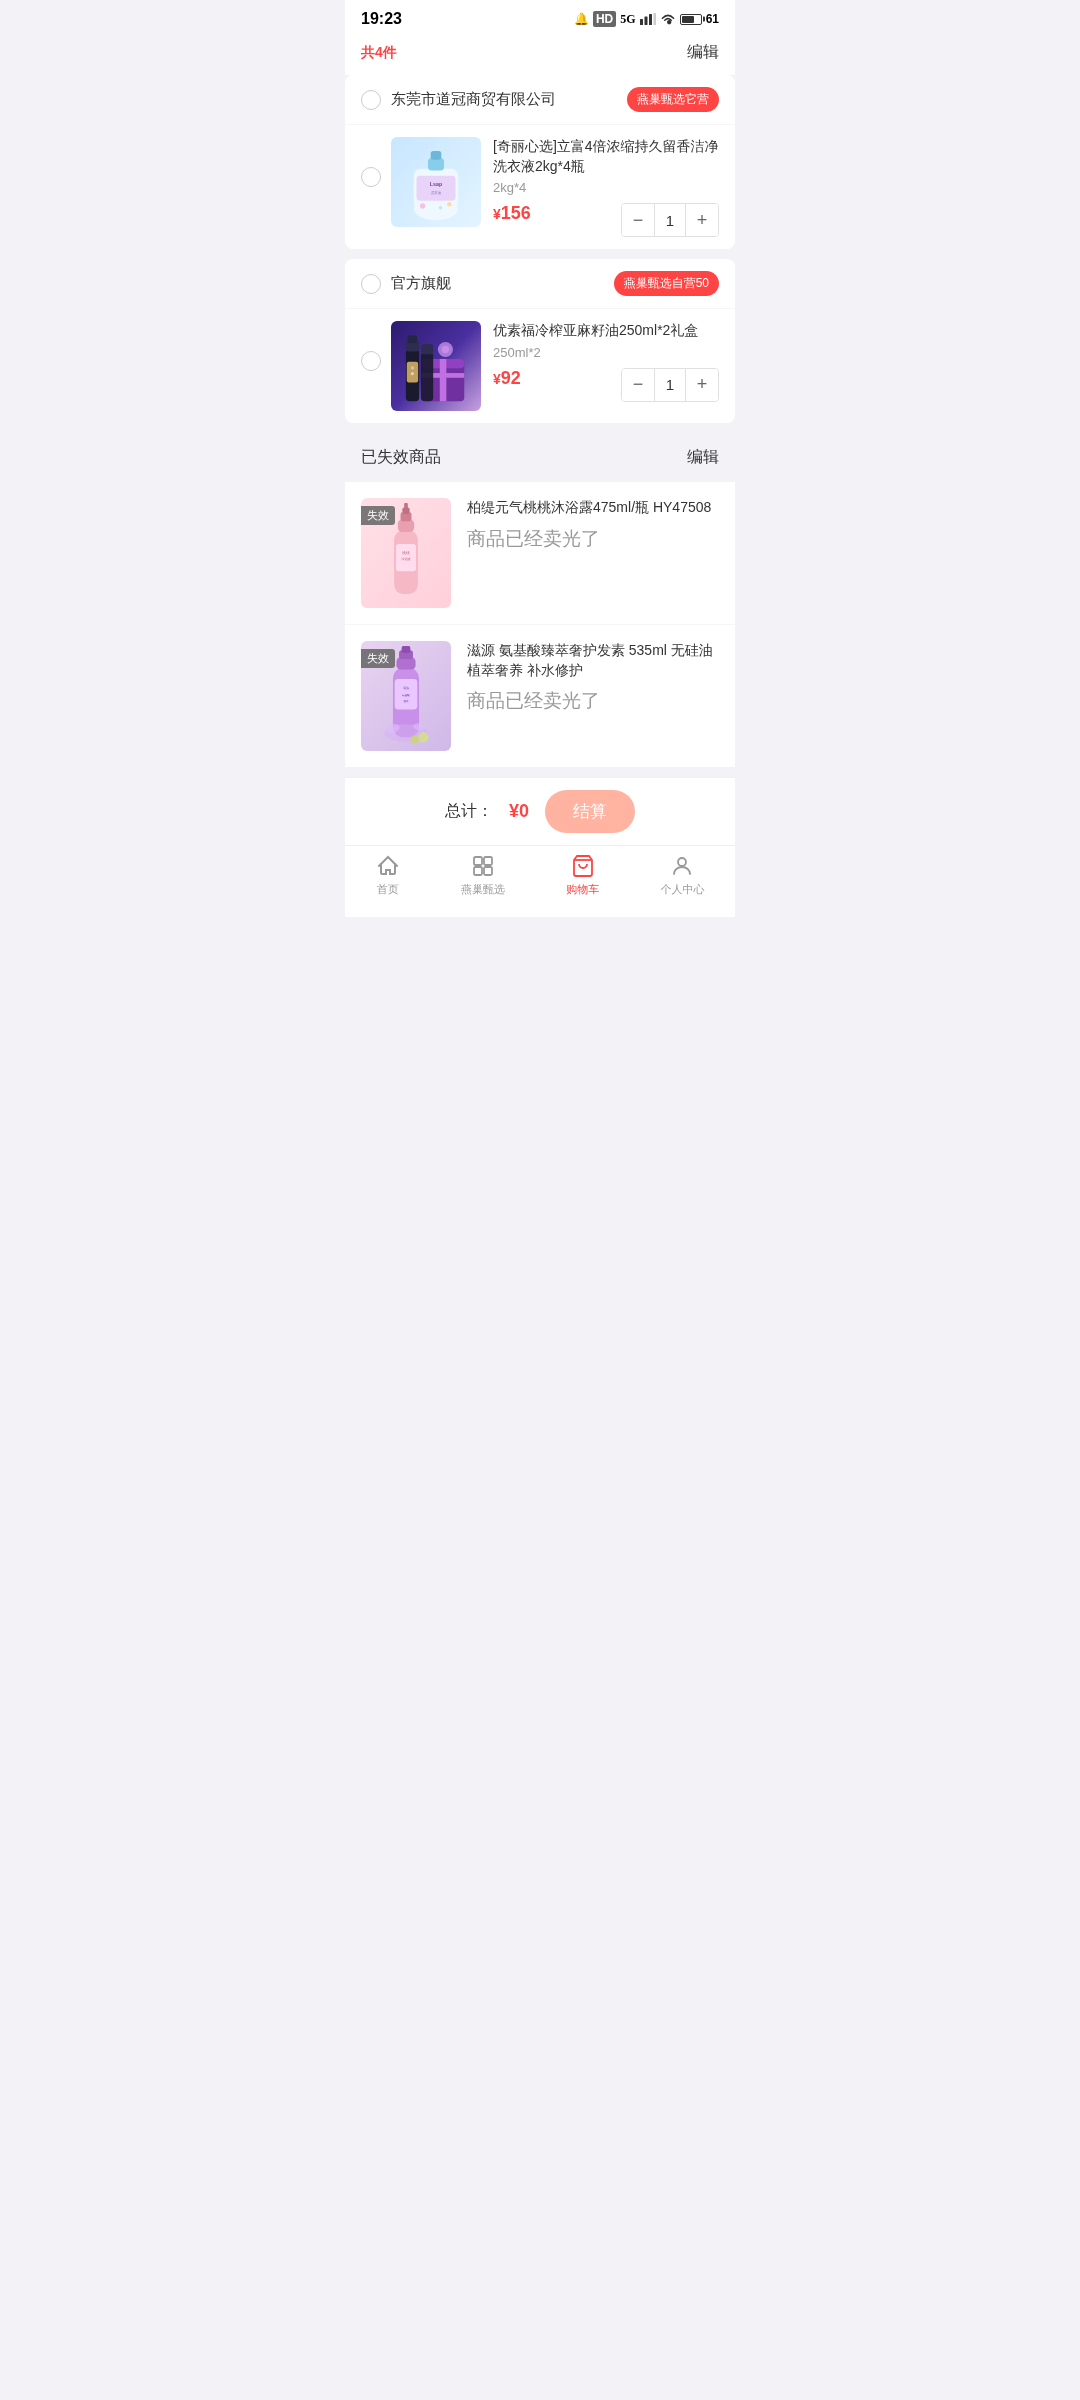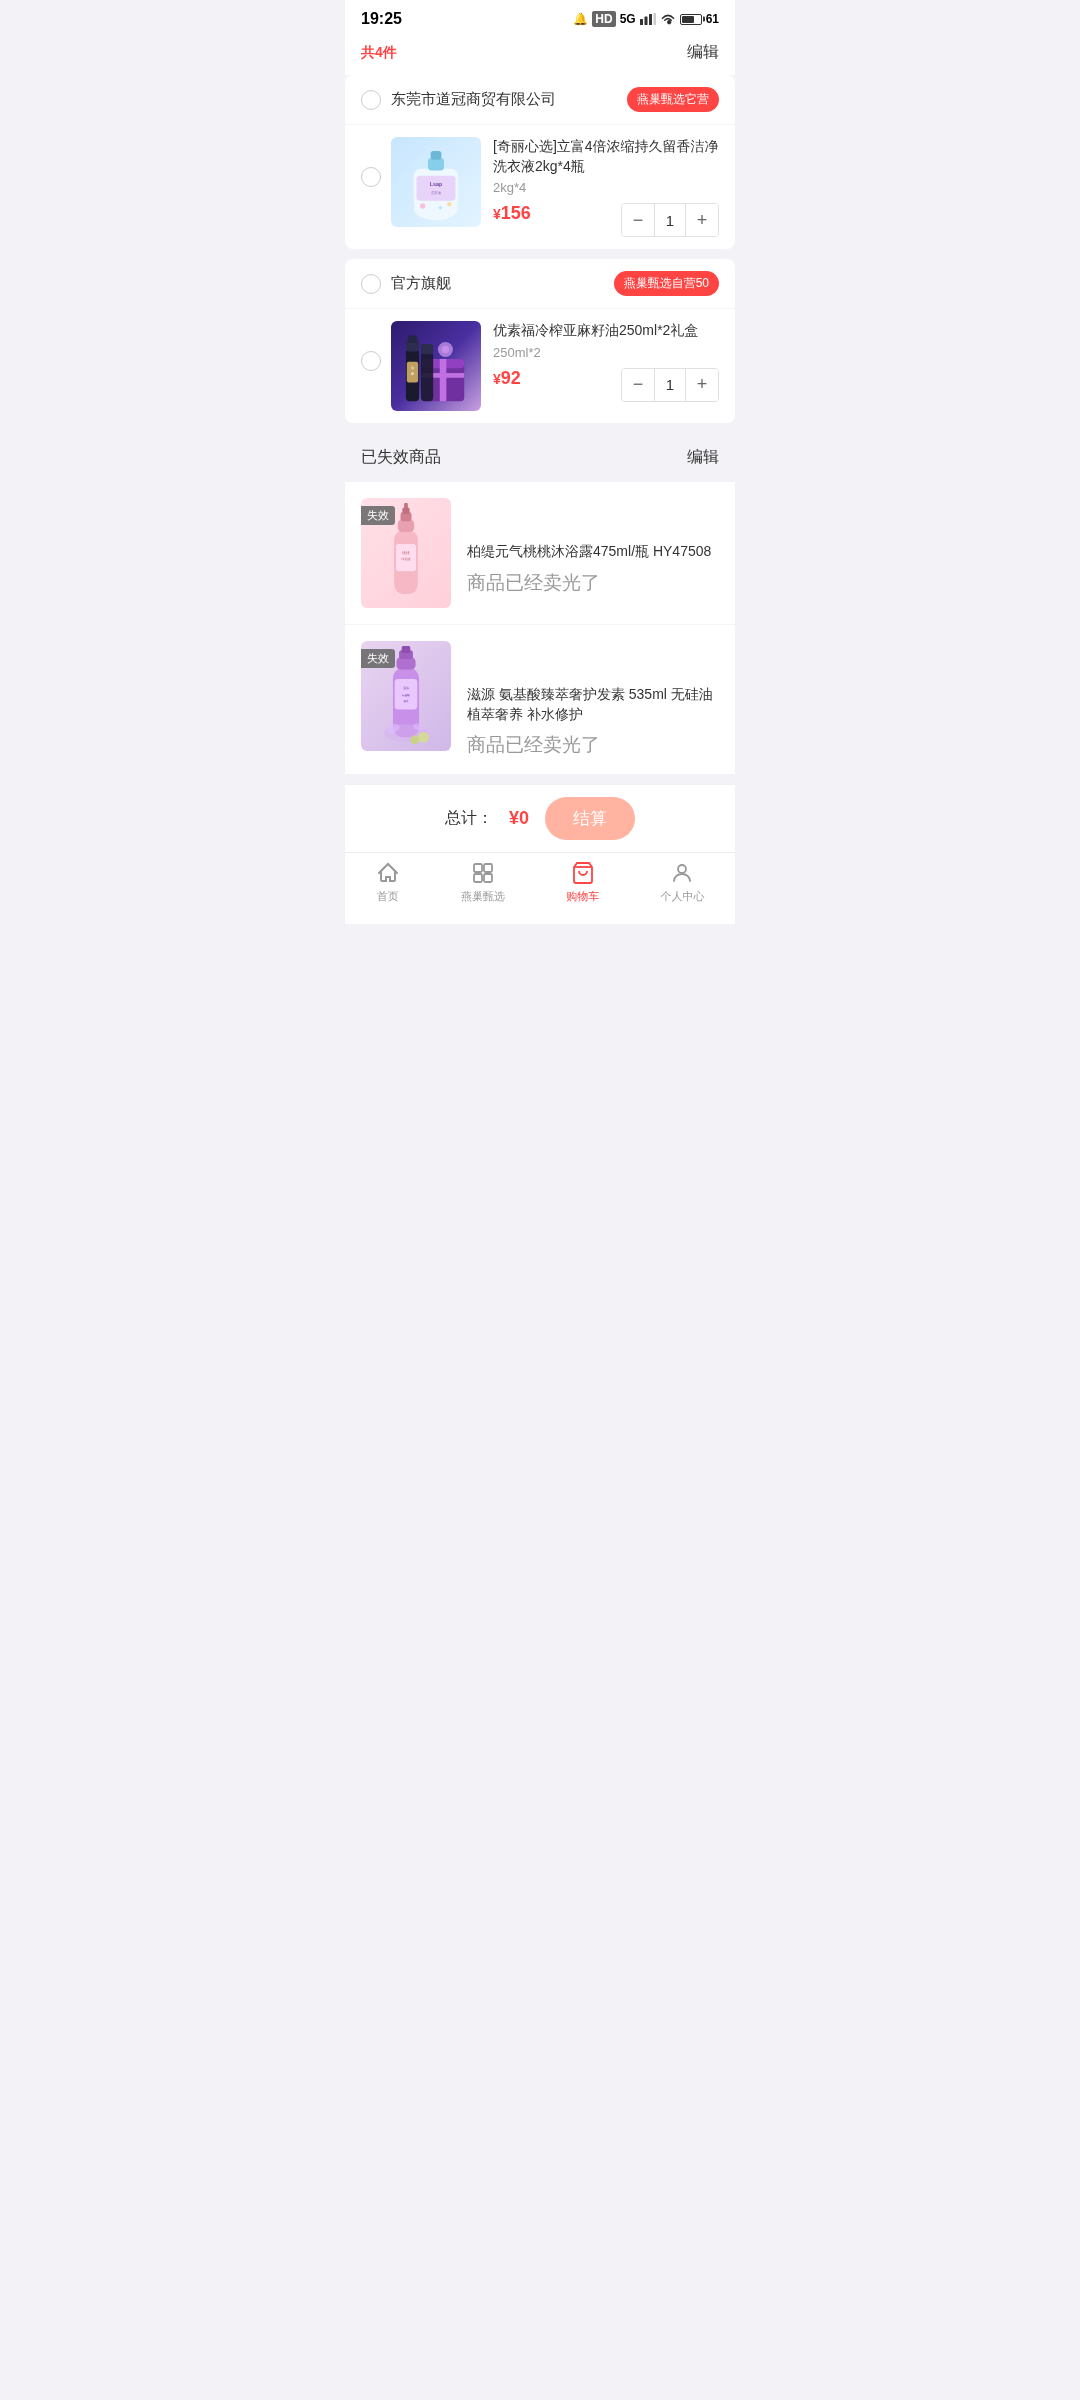--- a/index.html
+++ b/index.html
@@ -220,21 +220,21 @@
       position: absolute;
       top: 8px;
       left: 0;
       background: rgba(100,100,100,0.85);
       color: #fff;
       font-size: 11px;
       padding: 2px 6px;
       border-radius: 0 3px 3px 0;
       z-index: 2;
     }
-    .expired-info { flex: 1; margin-top: 44px; }
+    .expired-info { flex: 1; }
     .expired-name { font-size: 14px; color: #333; line-height: 1.4; margin-bottom: 8px; }
     .expired-status { font-size: 19px; color: #999; }
 
     
     .bath-bg {
       background: linear-gradient(135deg, #ffe0e8 0%, #ffd0da 100%);
       display: flex;
       align-items: center;
       justify-content: center;
     }
@@ -298,27 +298,28 @@
       background: #666;
       color: #fff;
       font-size: 9px;
       padding: 1px 3px;
       border-radius: 2px;
       font-weight: 700;
     }
     .sig-5g {
       font-size: 11px;
       font-weight: 700;
+      font-family: Liberation Serif, serif;
     }
   </style>
 </head>
 <body>
 
 <div class="status-bar">
-  <span class="status-left">19:25</span>
+  <span class="status-left">19:23</span>
   <div class="status-right">
     <span class="bell-icon">🔔</span>
     <span class="hd-badge">HD</span>
     <span class="sig-5g">5G</span>
 
     <svg width="16" height="12" viewBox="0 0 16 12">
       <rect x="0" y="6" width="3" height="6" rx="0.5" fill="#333"></rect>
       <rect x="4.5" y="3.5" width="3" height="8.5" rx="0.5" fill="#333"></rect>
       <rect x="9" y="1" width="3" height="11" rx="0.5" fill="#333"></rect>
       <rect x="13.5" y="0" width="3" height="12" rx="0.5" fill="#ccc"></rect>

